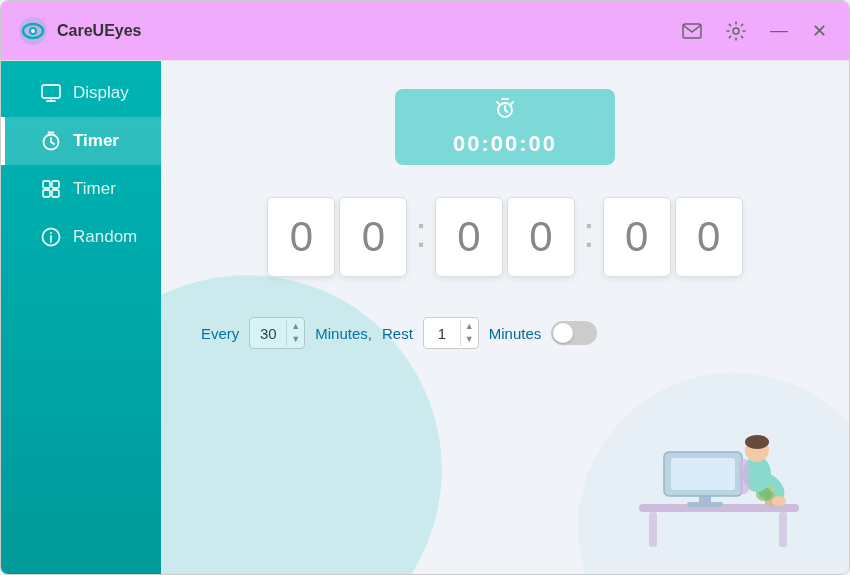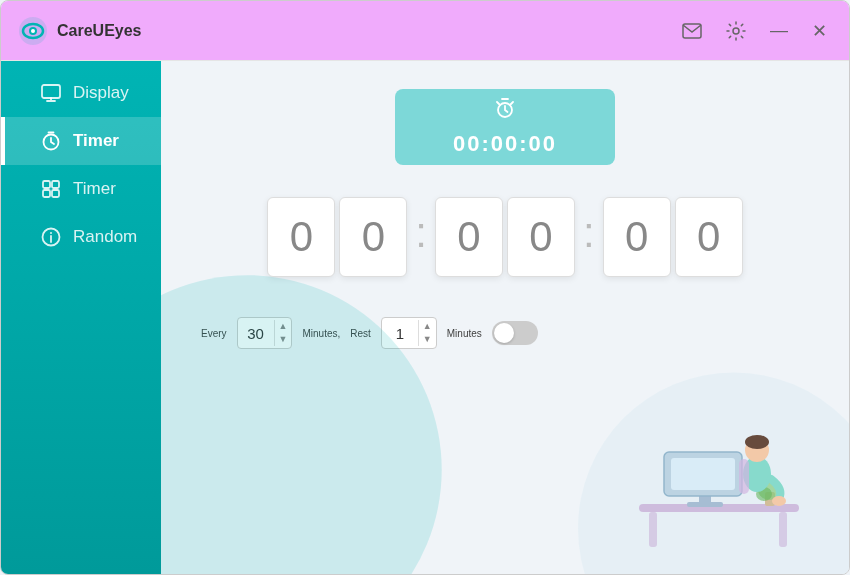--- a/index.html
+++ b/index.html
@@ -214,22 +214,22 @@
       background: #fff;
       top: 2px;
       left: 2px;
       transition: left 0.2s;
       box-shadow: 0 1px 3px rgba(0,0,0,0.2);
     }
     .toggle.on { background: #00b4b4; }
     .toggle.on::after { left: 24px; }
 
     .settings-row-label {
-      font-size: 10px;
-      color: #404040;
+      font-size: 15px;
+      color: #0369a1;
     }
 
     
     .illustration {
       position: absolute;
       bottom: 10px;
       right: 20px;
       width: 220px;
       height: 180px;
       opacity: 0.9;

